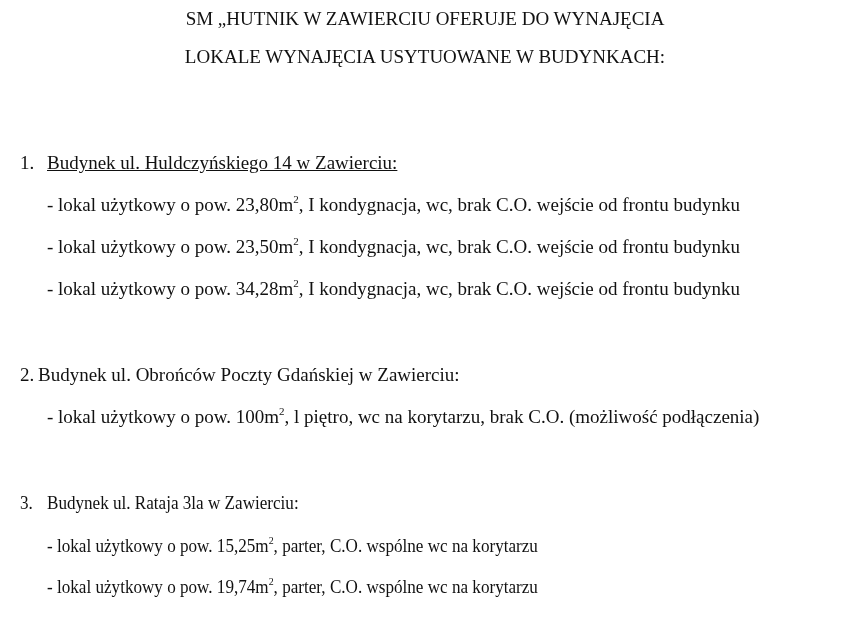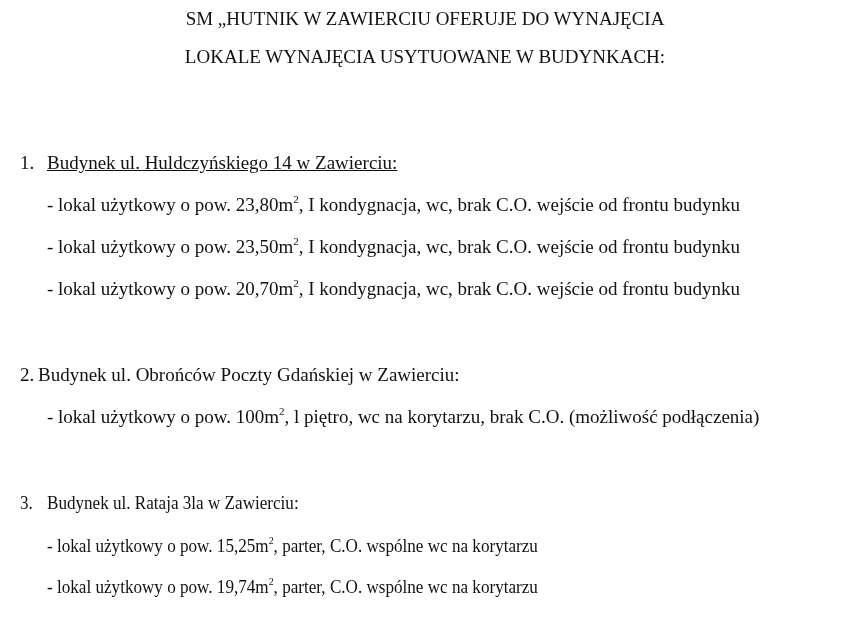--- a/index.html
+++ b/index.html
@@ -15,21 +15,21 @@
 
 <div>
   <div class="line title" style="top:8px;">SM „HUTNIK W ZAWIERCIU OFERUJE DO WYNAJĘCIA</div>
   <div class="line title" style="top:46px;">LOKALE WYNAJĘCIA USYTUOWANE W BUDYNKACH:</div>
 
   <div>
     <span class="line" style="top:152px; left:20px;">1.</span>
     <span class="line" style="top:152px; left:47px;text-decoration:underline;">Budynek ul. Huldczyńskiego 14 w Zawierciu:</span>
     <div class="line" style="top:194px; left:47px;"><span>- lokal użytkowy o pow. 23,80m</span><sup>2</sup><span>, I kondygnacja, wc, brak C.O. wejście od frontu budynku</span></div>
     <div class="line" style="top:236px; left:47px;text-align:right;"><span>- lokal użytkowy o pow. 23,50m</span><sup>2</sup><span>, I kondygnacja, wc, brak C.O. wejście od frontu budynku</span></div>
-    <div class="line" style="top:278px; left:47px;"><span>- lokal użytkowy o pow. 20,70m</span><sup>2</sup><span>, I kondygnacja, wc, brak C.O. wejście od frontu budynku</span></div>
+    <div class="line" style="top:278px; left:47px;"><span>- lokal użytkowy o pow. 34,28m</span><sup>2</sup><span>, I kondygnacja, wc, brak C.O. wejście od frontu budynku</span></div>
   </div>
 
   <div>
     <span class="line" style="top:364px; left:20px;">2.</span>
     <span class="line" style="top:364px; left:38px;">Budynek ul. Obrońców Poczty Gdańskiej w Zawierciu:</span>
     <div class="line" style="top:406px; left:47px;"><span>- lokal użytkowy o pow. 100m</span><sup>2</sup><span>, l piętro, wc na korytarzu, brak C.O. (możliwość podłączenia)</span></div>
   </div>
 
   <div>
     <span class="line cond" style="top:492px; left:20px;">3.</span>

